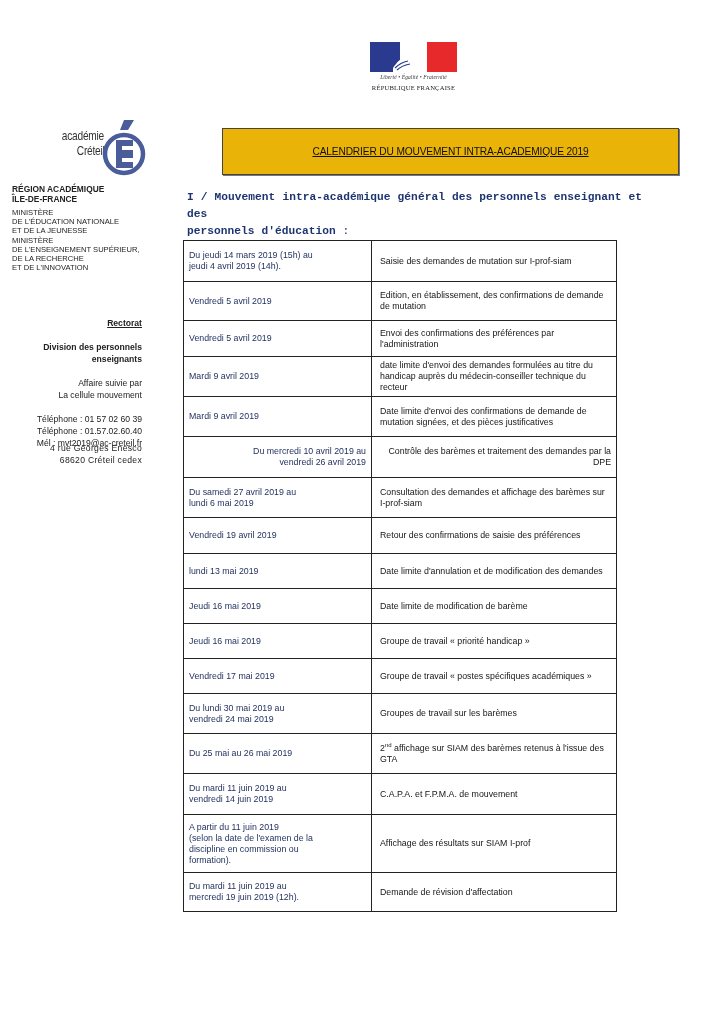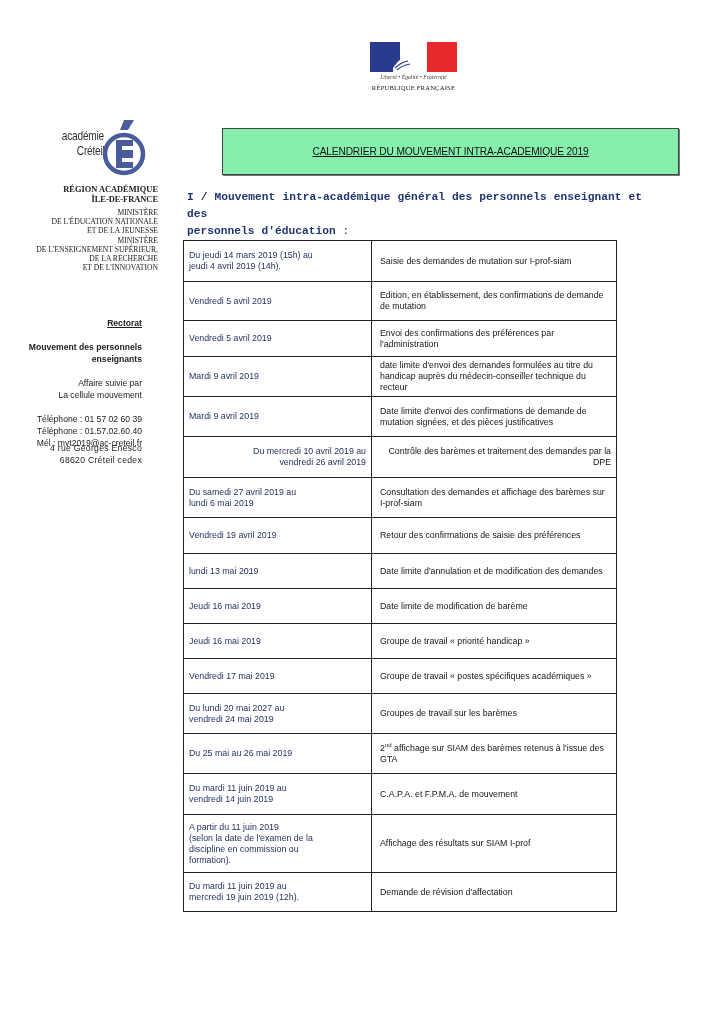--- a/index.html
+++ b/index.html
@@ -14,34 +14,34 @@
   .marianne .profile { position: absolute; left: 20px; top: 2px; width: 44px; height: 28px; }
   .marianne .motto { position: absolute; left: 0; top: 32px; width: 93px; text-align: center; font-family: "Liberation Serif", serif; font-style: italic; font-size: 5.5px; color: #333; letter-spacing: 0.1px; }
   .marianne .rf { position: absolute; left: 0; top: 42px; width: 93px; text-align: center; font-family: "Liberation Serif", serif; font-size: 6.6px; color: #222; letter-spacing: 0.2px; }
 
   
   .acad-logo { position: absolute; left: 50px; top: 116px; width: 100px; height: 66px; }
   .acad-logo .txt1 { position: absolute; right: 46px; top: 12px; font-family: "Liberation Sans Narrow", "Liberation Sans", sans-serif; font-size: 13px; color: #333; transform: scaleX(0.78); transform-origin: right; letter-spacing: -0.3px; }
   .acad-logo .txt2 { position: absolute; right: 46px; top: 27px; font-family: "Liberation Sans", sans-serif; font-size: 13px; color: #333; transform: scaleX(0.78); transform-origin: right; letter-spacing: -0.3px; }
   .acad-logo svg { position: absolute; left: 52px; top: 0; }
 
-  .sidebar-block { position: absolute; left: 0; width: 146px; text-align: right; font-family: Liberation Serif, serif; color: #222; }
+  .sidebar-block { position: absolute; left: 0; width: 146px; text-align: left; font-family: Liberation Sans, sans-serif; color: #222; }
   .region { top: 185px; font-size: 8.4px; font-weight: bold; line-height: 9.5px; left: 12px; }
   .ministere1 { top: 208px; font-size: 7.6px; line-height: 9px; left: 12px; }
   .ministere2 { top: 236px; font-size: 7.6px; line-height: 9px; left: 12px; }
 
   .contact { position: absolute; right: 582px; text-align: right; font-size: 8.6px; color: #222; line-height: 12px; white-space: nowrap; }
   .c-rectorat { top: 317px; font-weight: bold; text-decoration: underline; }
   .c-division { top: 341px; font-weight: bold; }
   .c-affaire { top: 377px; }
   .c-tel { top: 413px; }
   .c-adresse { top: 442px; letter-spacing: 0.3px; }
 
   
-  .title-box { position: absolute; left: 222px; top: 128px; width: 457px; height: 47px; box-sizing: border-box; border: 1px solid #444; background: #86efac; display: flex; align-items: center; justify-content: center; box-shadow: 1px 1px 0 #777; }
+  .title-box { position: absolute; left: 222px; top: 128px; width: 457px; height: 47px; box-sizing: border-box; border: 1px solid #444; background: #eab308; display: flex; align-items: center; justify-content: center; box-shadow: 1px 1px 0 #777; }
   .title-box span { font-size: 10.2px; text-decoration: underline; color: #111; letter-spacing: -0.15px; }
 
   .section-heading { position: absolute; left: 187px; top: 189px; width: 455px; font-size: 11.2px; font-weight: bold; color: #1d3470; line-height: 17px; text-align: justify; letter-spacing: 0.05px; font-family: Liberation Mono, monospace; }
   .section-heading .line1 { display: block; text-align-last: justify; }
 
   
   .cal-table { position: absolute; left: 183px; top: 240px; width: 434px; border-collapse: collapse; table-layout: fixed; }
   .cal-table td { border: 1px solid #222; vertical-align: middle; padding: 1px 5px 1px 5px; font-size: 8.8px; line-height: 11px; }
   .cal-table td.date { width: 177px; color: #1d2c5c; }
   .cal-table td.desc { color: #151515; padding-left: 8px; }
@@ -87,21 +87,21 @@
 </div>
 <div class="sidebar-block ministere2">
   <div>MINISTÈRE</div>
   <div>DE L'ENSEIGNEMENT SUPÉRIEUR,</div>
   <div>DE LA RECHERCHE</div>
   <div>ET DE L'INNOVATION</div>
 </div>
 
 <div class="contact c-rectorat">Rectorat</div>
 <div class="contact c-division">
-  <div>Mouvement des personnels</div>
+  <div>Division des personnels</div>
   <div>enseignants</div>
 </div>
 <div class="contact c-affaire">
   <div>Affaire suivie par</div>
   <div>La cellule mouvement</div>
 </div>
 <div class="contact c-tel">
   <div>Téléphone : 01 57 02 60 39</div>
   <div>Téléphone : 01.57.02.60.40</div>
   <div>Mél : mvt2019@ac-creteil.fr</div>
@@ -192,21 +192,21 @@
         <td class="desc"><span>Groupe de travail « priorité handicap »</span></td>
       </tr>
       <tr style="height: 35px;">
         <td class="date">
           <div>Vendredi 17 mai 2019</div>
         </td>
         <td class="desc"><span>Groupe de travail « postes spécifiques académiques »</span></td>
       </tr>
       <tr style="height: 40px;">
         <td class="date">
-          <div>Du lundi 20 mai 2027 au</div>
+          <div>Du lundi 30 mai 2019 au</div>
           <div>vendredi 24 mai 2019</div>
         </td>
         <td class="desc"><span>Groupes de travail sur les barèmes</span></td>
       </tr>
       <tr style="height: 40px;">
         <td class="date">
           <div>Du 25 mai au 26 mai 2019</div>
         </td>
         <td class="desc"><span>2</span><sup>nd</sup><span> affichage sur SIAM des barèmes retenus à l'issue des GTA</span></td>
       </tr>

